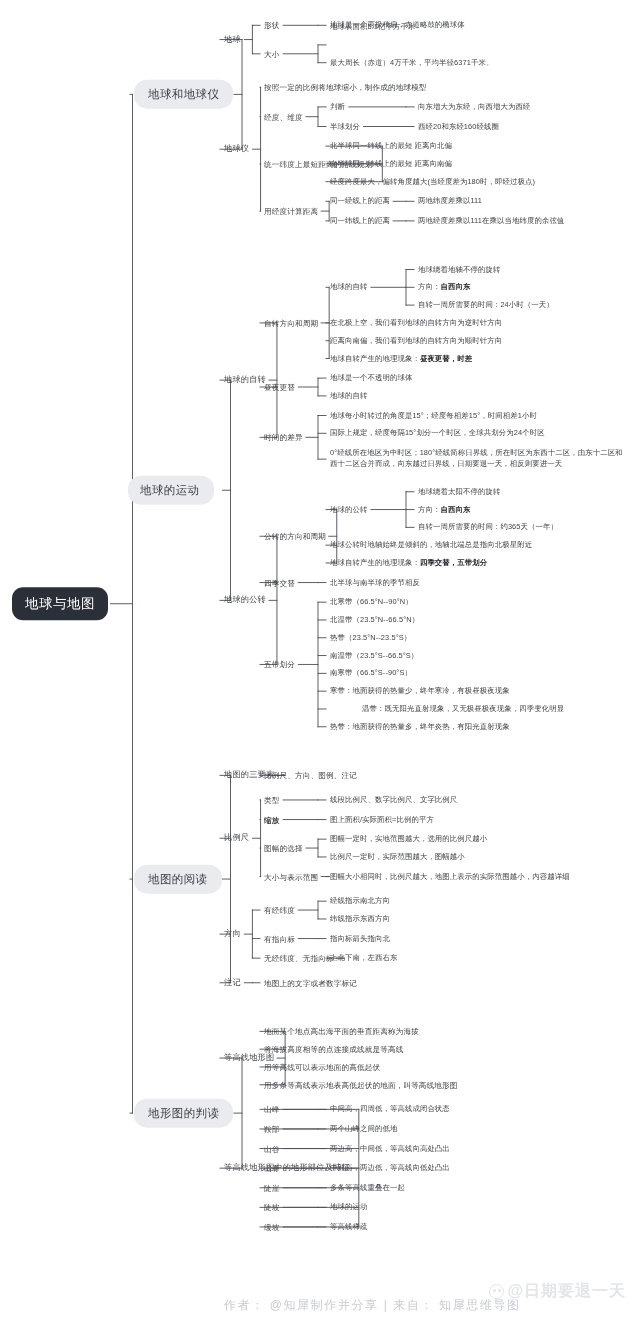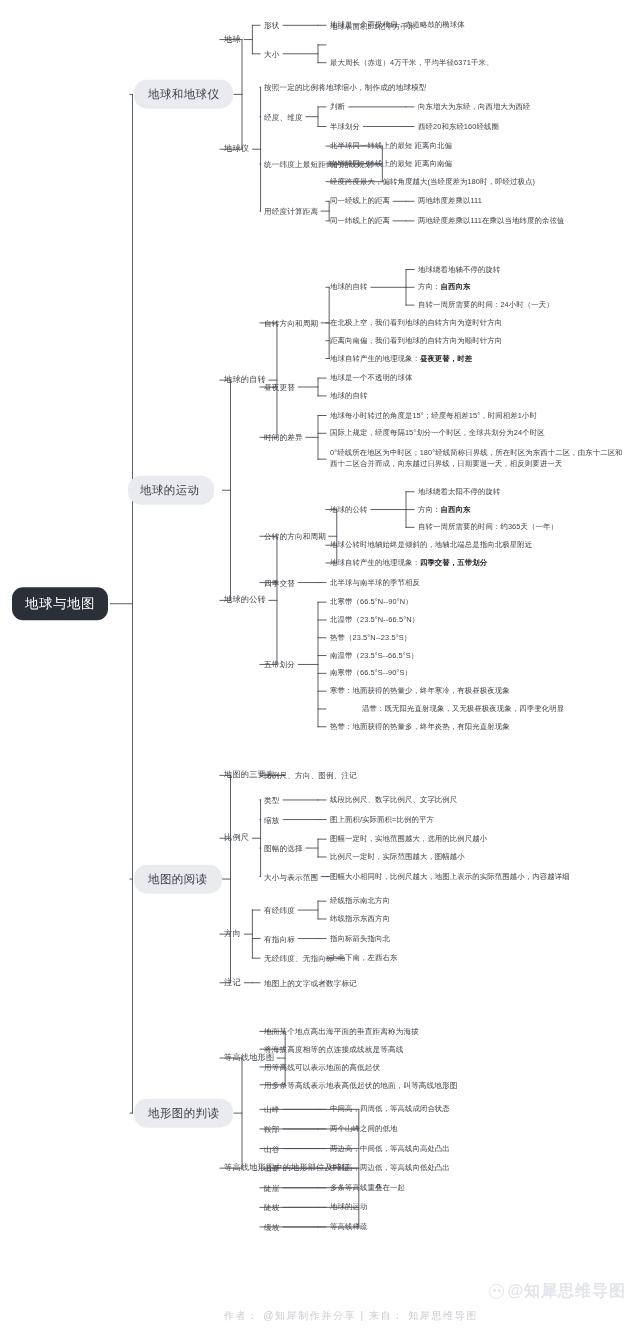--- a/index.html
+++ b/index.html
@@ -75,22 +75,22 @@
 
   
   .footer {
     position: absolute;
     left: 0; bottom: 0;
     width: 640px;
     height: 60px;
   }
   .credit {
     position: absolute;
-    left: 224px; top: 40px;
-    font-size: 10px;
+    left: 224px; top: 28px;
+    font-size: 12px;
     color: #c9ccd2;
     letter-spacing: 1.6px;
   }
   .watermark {
     position: absolute;
     right: 14px; top: 12px;
     font-size: 16px;
     color: #e3e5ea;
     letter-spacing: 1px;
     font-weight: bold;
@@ -357,21 +357,21 @@
       <div class="node n-leaf" style="left: 330px; top: 673.36px;"><span>南寒带（66.5°S--90°S）</span></div>
       <div class="node n-leaf" style="left: 330px; top: 691.16px;"><span>寒带：地面获得的热量少，终年寒冷，有极昼极夜现象</span></div>
       <div class="node n-leaf" style="left: 330px; top: 708.96px; margin-left: 32px;"><span>温带：既无阳光直射现象，又无极昼极夜现象，四季变化明显</span></div>
       <div class="node n-leaf" style="left: 330px; top: 726.76px;"><span>热带：地面获得的热量多，终年炎热，有阳光直射现象</span></div>
       <div class="node n-l1" style="left: 134px; top: 879.06px;"><span>地图的阅读</span></div>
       <div class="node n-l2" style="left: 224px; top: 775.36px;"><span>地图的三要素</span></div>
       <div class="node n-l3" style="left: 264px; top: 775.36px;"><span>比例尺、方向、图例、注记</span></div>
       <div class="node n-l2" style="left: 224px; top: 838.26px;"><span>比例尺</span></div>
       <div class="node n-l3" style="left: 264px; top: 799.96px;"><span>类型</span></div>
       <div class="node n-leaf" style="left: 330px; top: 799.96px;"><span>线段比例尺、数字比例尺、文字比例尺</span></div>
-      <div class="node n-l3" style="left: 264px; top: 819.56px;"><span>缩放</span></div>
+      <div class="node n-l3" style="left: 264px; top: 819.56px; font-weight: bold;"><span>缩放</span></div>
       <div class="node n-leaf" style="left: 330px; top: 819.56px;"><span>图上面积/实际面积=比例的平方</span></div>
       <div class="node n-l3" style="left: 264px; top: 848.06px;"><span>图幅的选择</span></div>
       <div class="node n-leaf" style="left: 330px; top: 839.16px;"><span>图幅一定时，实地范围越大，选用的比例尺越小</span></div>
       <div class="node n-leaf" style="left: 330px; top: 856.96px;"><span>比例尺一定时，实际范围越大，图幅越小</span></div>
       <div class="node n-l3" style="left: 264px; top: 876.56px;"><span>大小与表示范围</span></div>
       <div class="node n-leaf" style="left: 330px; top: 876.56px;"><span>图幅大小相同时，比例尺越大，地图上表示的实际范围越小，内容越详细</span></div>
       <div class="node n-l2" style="left: 224px; top: 934.11px;"><span>方向</span></div>
       <div class="node n-l3" style="left: 264px; top: 910.06px;"><span>有经纬度</span></div>
       <div class="node n-leaf" style="left: 330px; top: 901.16px;"><span>经线指示南北方向</span></div>
       <div class="node n-leaf" style="left: 330px; top: 918.96px;"><span>纬线指示东西方向</span></div>
@@ -401,16 +401,16 @@
       <div class="node n-l3" style="left: 264px; top: 1207.36px;"><span>陡坡</span></div>
       <div class="node n-leaf" style="left: 330px; top: 1207.36px;"><span>地球的运动</span></div>
       <div class="node n-l3" style="left: 264px; top: 1226.96px;"><span>缓坡</span></div>
       <div class="node n-leaf" style="left: 330px; top: 1226.96px;"><span>等高线稀疏</span></div>
     </div>
 
   <div class="footer">
     <div class="credit">作者： @知犀制作并分享   |   来自： 知犀思维导图</div>
     <div class="watermark">
       <span class="wm-logo"></span>
-      <span>@知犀思维导图</span>
+      <span>@日期要退一天</span>
     </div>
   </div>
 </div>
 
 </body></html>

